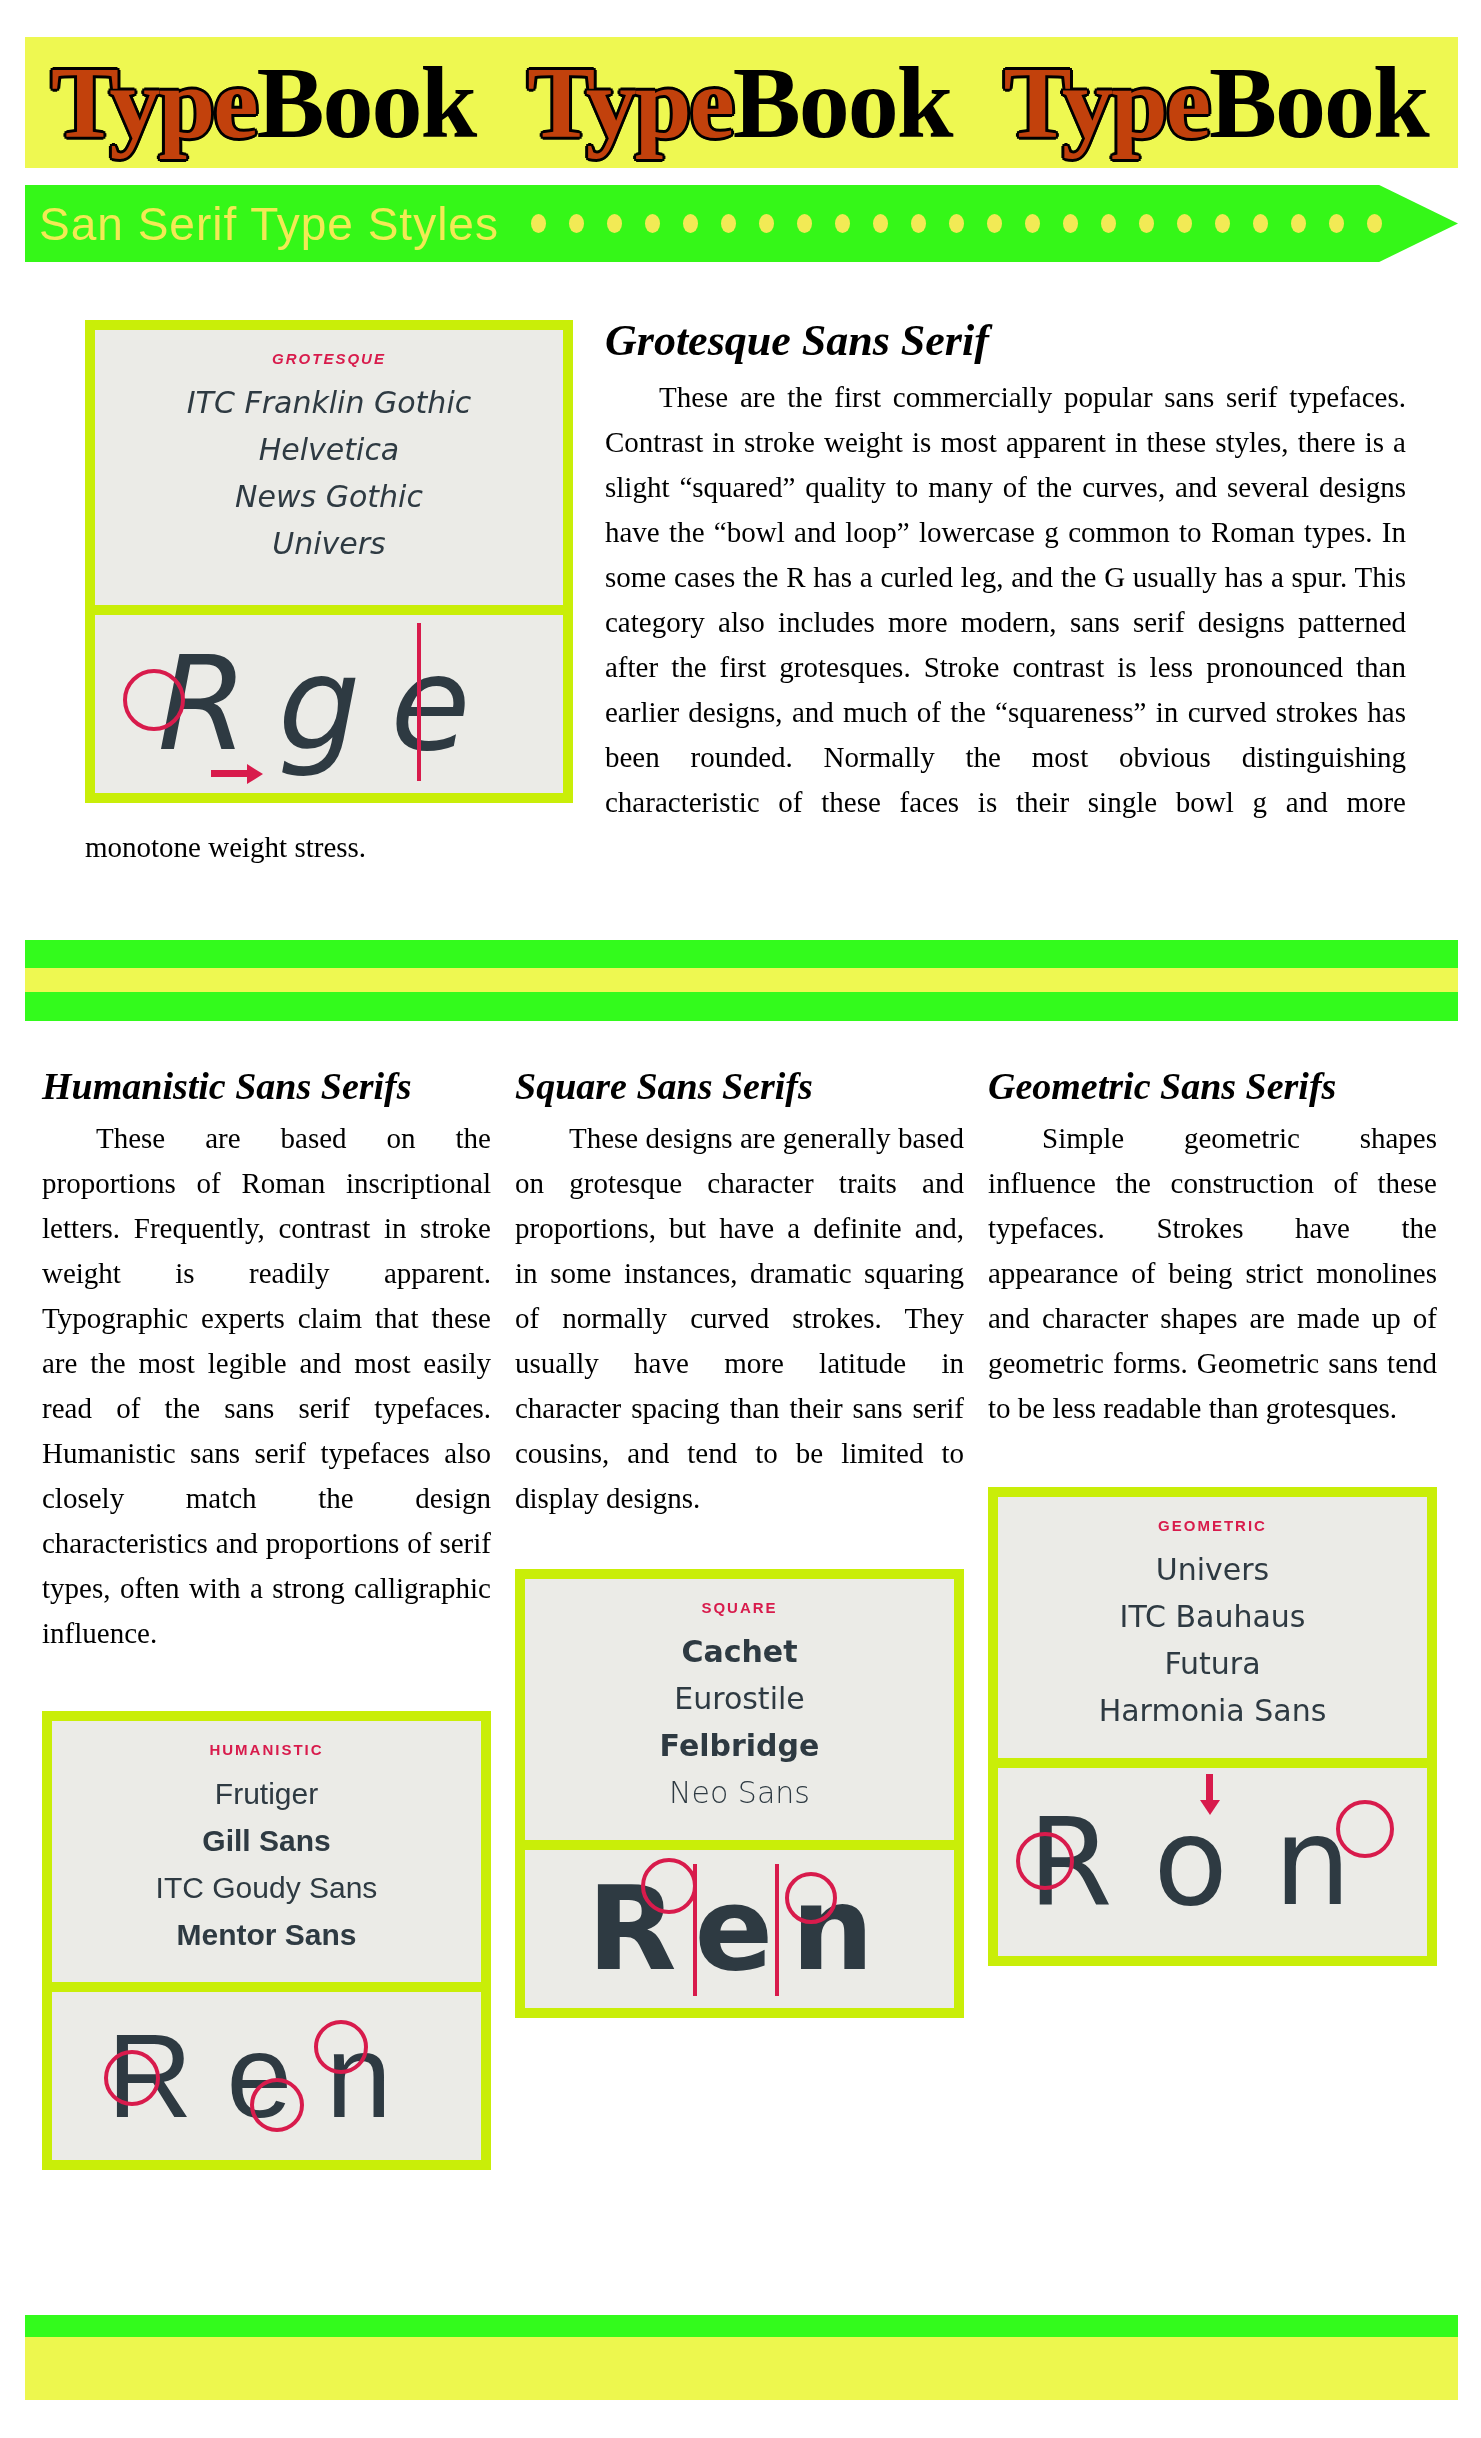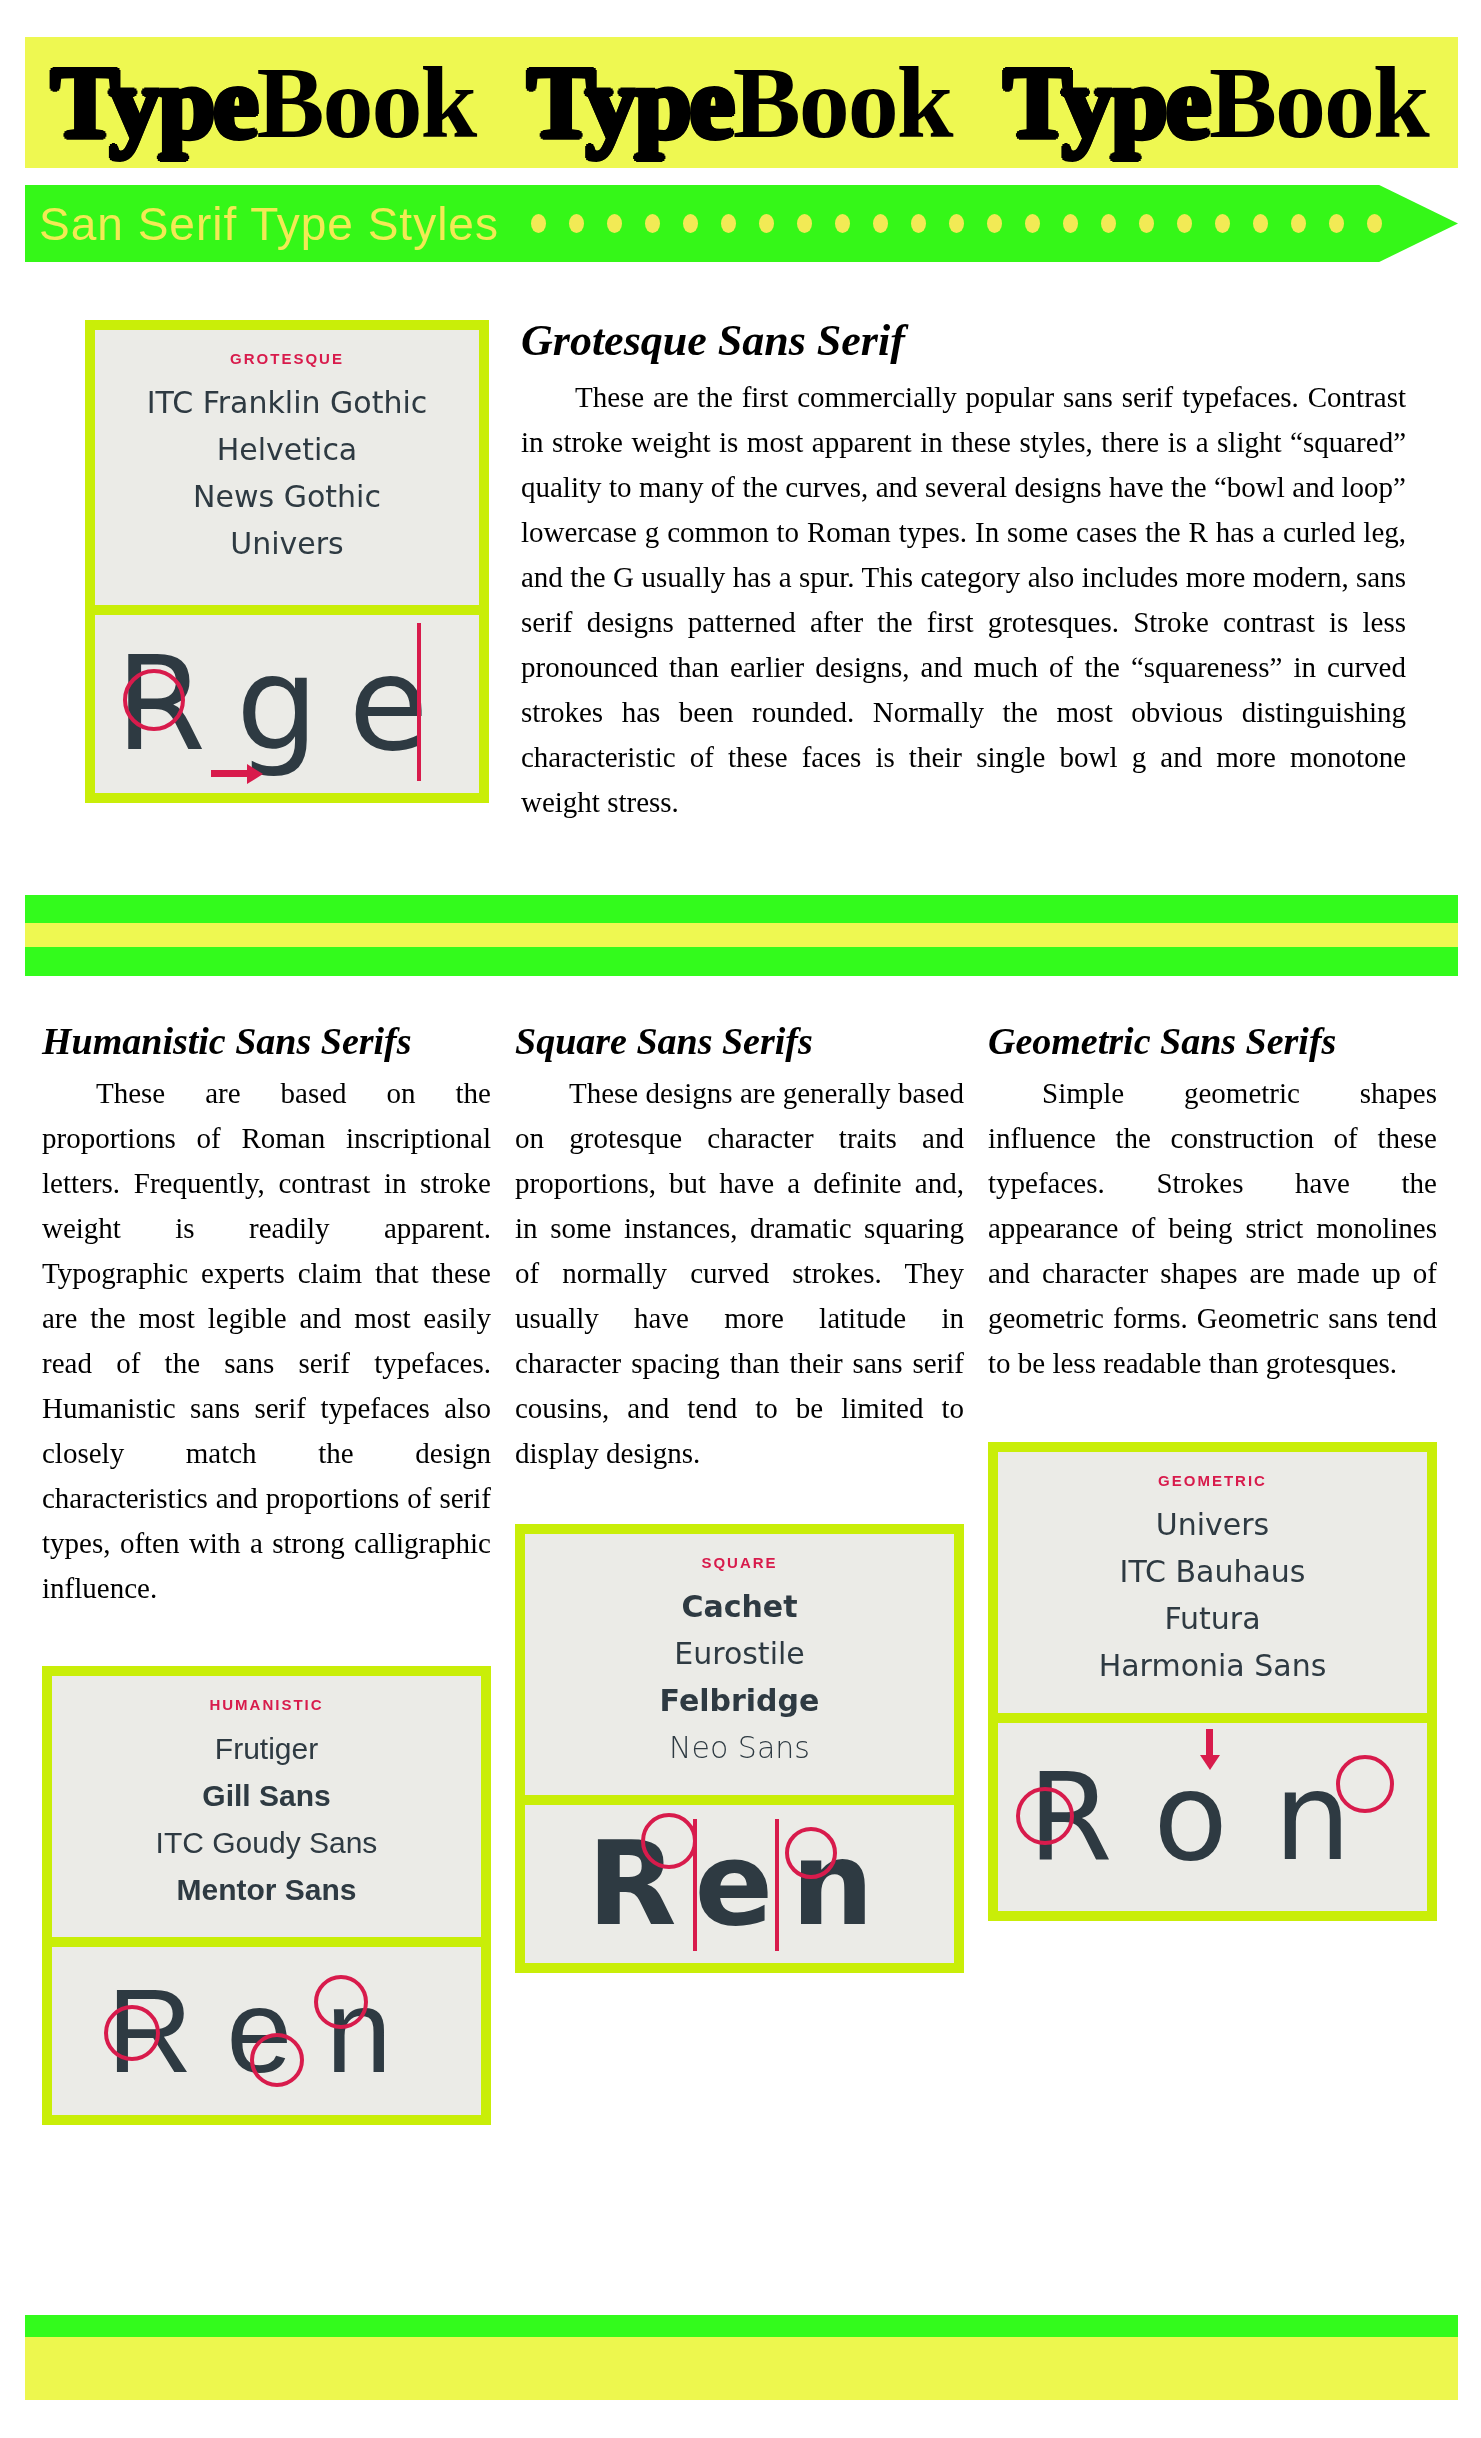--- a/index.html
+++ b/index.html
@@ -14,21 +14,21 @@
   }
   html,body{margin:0;padding:0;background:#fff;}
   #page{position:relative;width:1481px;height:2438px;overflow:hidden;background:#fff;
         font-family:"Liberation Serif",serif;color:#000;}
 
   
   .header-band{margin:37px 23px 0 25px;height:131px;background:var(--band-yellow);
     display:flex;align-items:center;gap:52px;padding-left:26px;box-sizing:border-box;}
   .brand{font-family:"Liberation Serif",serif;font-weight:bold;font-size:102px;line-height:1;
     letter-spacing:-2px;white-space:nowrap;}
-  .brand .t{color:#000000;
+  .brand .t{color:#c2410c;
     text-shadow:3px 0 0 #000,-3px 0 0 #000,0 3px 0 #000,0 -3px 0 #000,
                 2px 2px 0 #000,-2px 2px 0 #000,2px -2px 0 #000,-2px -2px 0 #000;}
   .brand .b{color:#000;}
 
   
   .banner{margin:17px 23px 0 25px;height:77px;background:var(--green);
     clip-path:polygon(0 0,94.5% 0,100% 50%,94.5% 100%,0 100%);
     display:flex;align-items:center;padding-left:14px;box-sizing:border-box;}
   .banner-title{font-family:Liberation Sans, sans-serif;font-size:46px;color:#f2ea55;
     white-space:nowrap;letter-spacing:1px;}
@@ -47,21 +47,21 @@
   .circle{position:absolute;border:4px solid var(--red);border-radius:50%;box-sizing:border-box;}
   .vline{position:absolute;width:4px;background:var(--red);}
   .arrow-right{position:absolute;width:36px;height:7px;background:var(--red);}
   .arrow-right::after{content:"";position:absolute;left:100%;top:50%;transform:translateY(-50%);
     border-left:16px solid var(--red);border-top:10px solid transparent;border-bottom:10px solid transparent;}
   .arrow-down{position:absolute;width:7px;height:26px;background:var(--red);}
   .arrow-down::after{content:"";position:absolute;top:100%;left:50%;transform:translateX(-50%);
     border-top:15px solid var(--red);border-left:10px solid transparent;border-right:10px solid transparent;}
 
   
-  .grot-card{float:left;width:404px;margin:4px 32px 8px 0;}
+  .grot-card{float:left;width:488px;margin:4px 32px 8px 0;font-style:italic;}
   .grot-card .spec-names{padding-bottom:38px;}
   .grot-names{font-family:"DejaVu Sans",sans-serif;}
   .grot-sample{height:178px;font-family:"DejaVu Sans",sans-serif;font-size:130px;letter-spacing:30px;}
 
   
   .hum-names{font-family:"Liberation Sans",sans-serif;}
   .hum-sample{height:168px;font-family:"Liberation Sans",sans-serif;font-weight:300;
     font-size:118px;letter-spacing:34px;}
 
   

